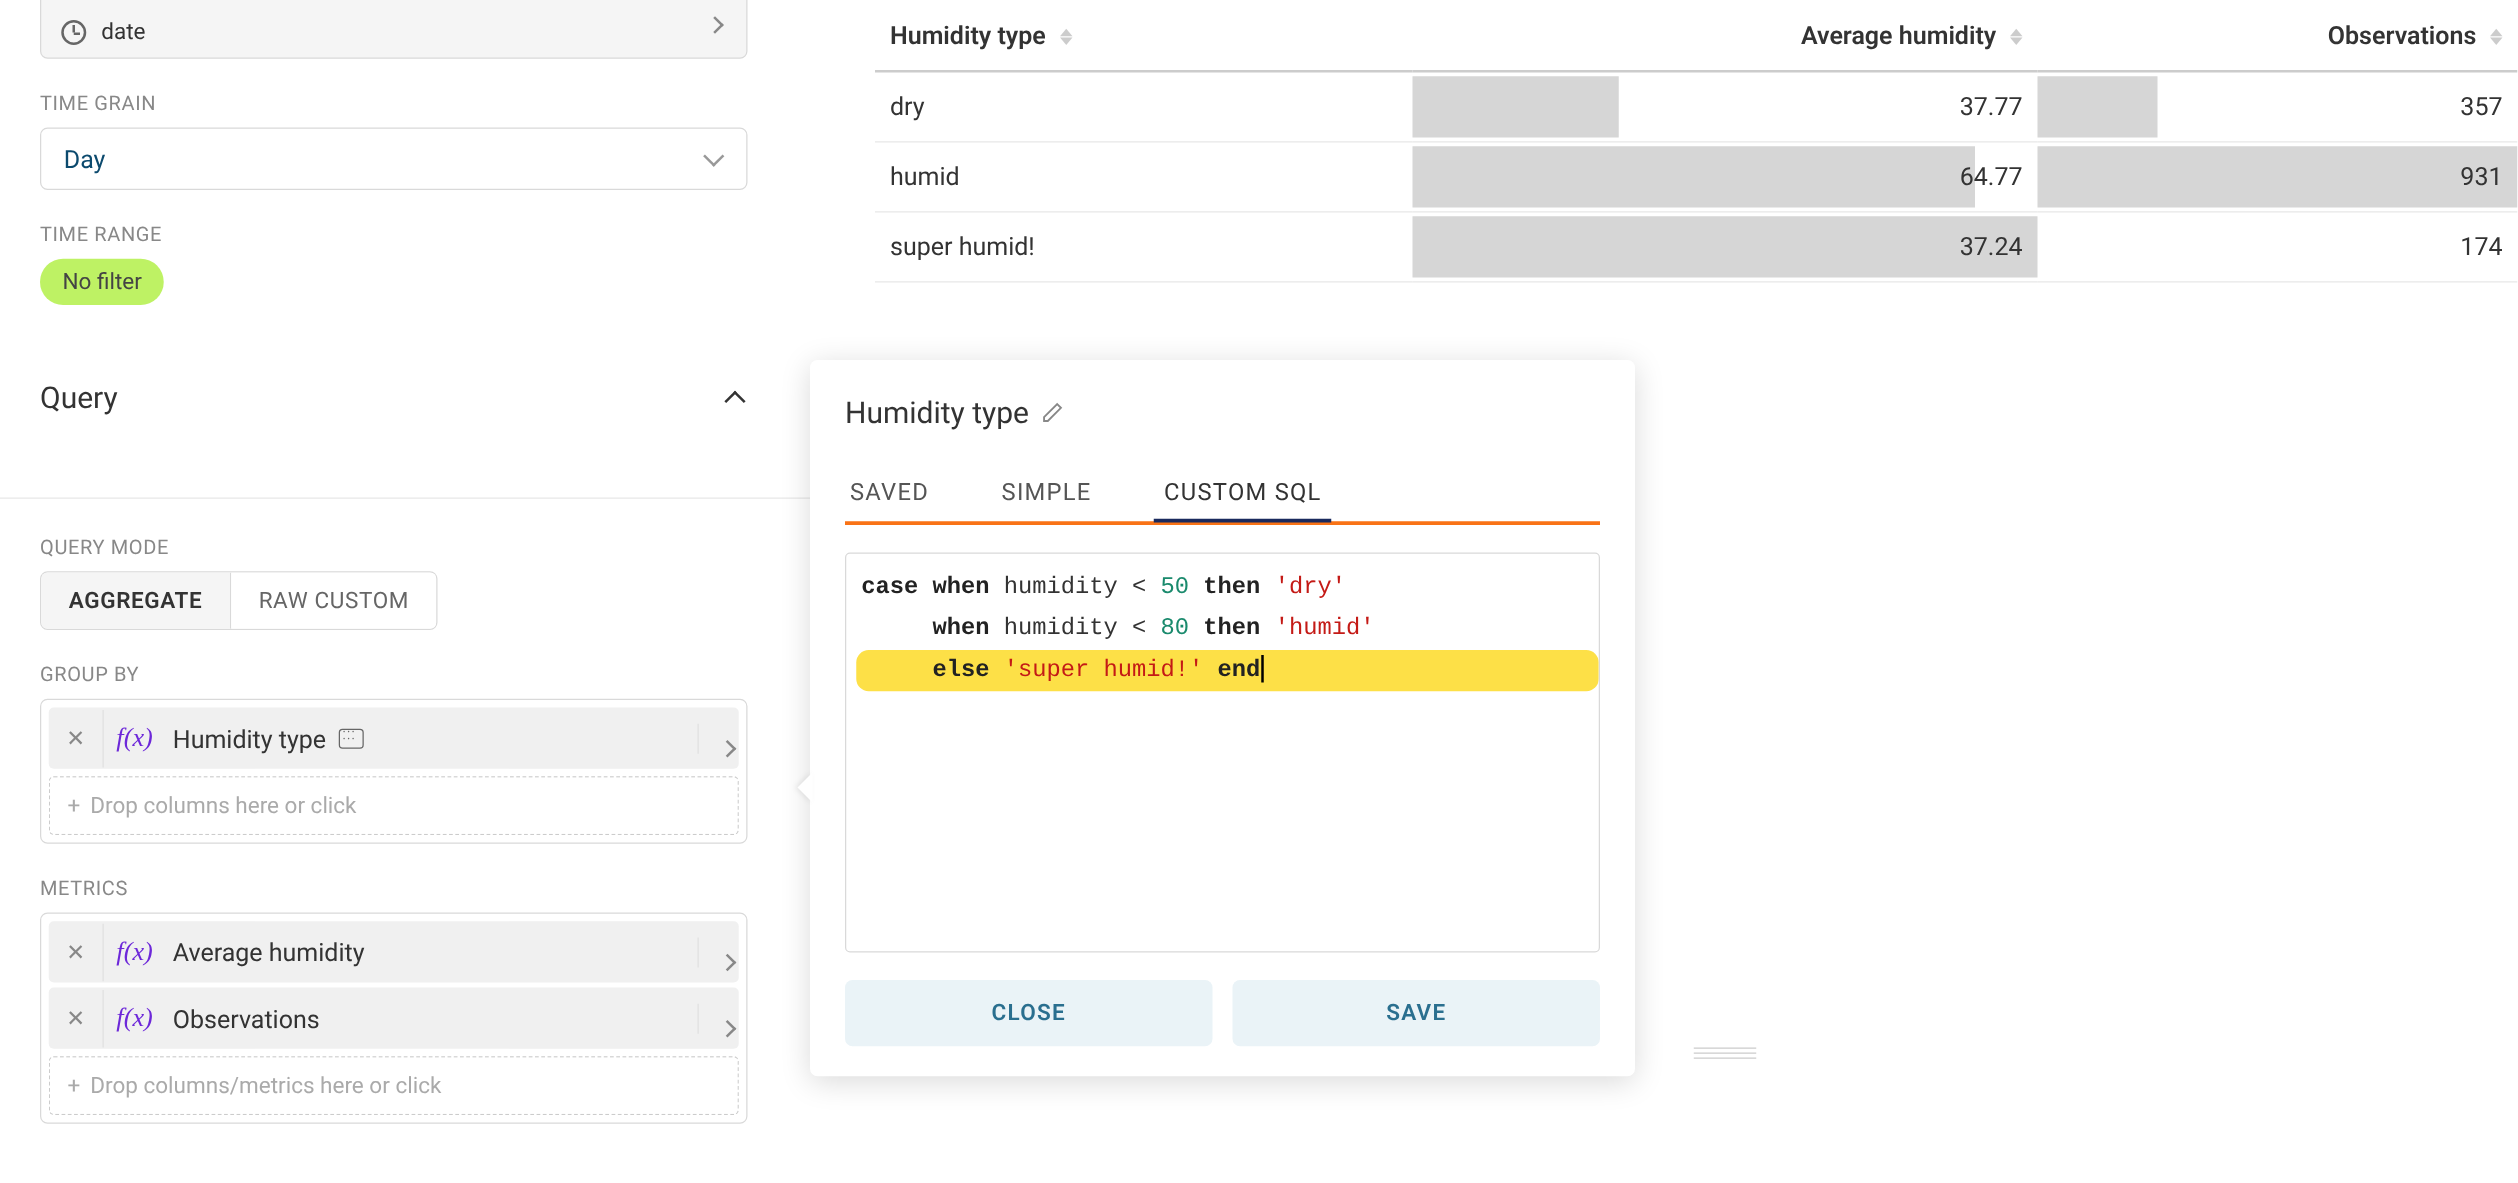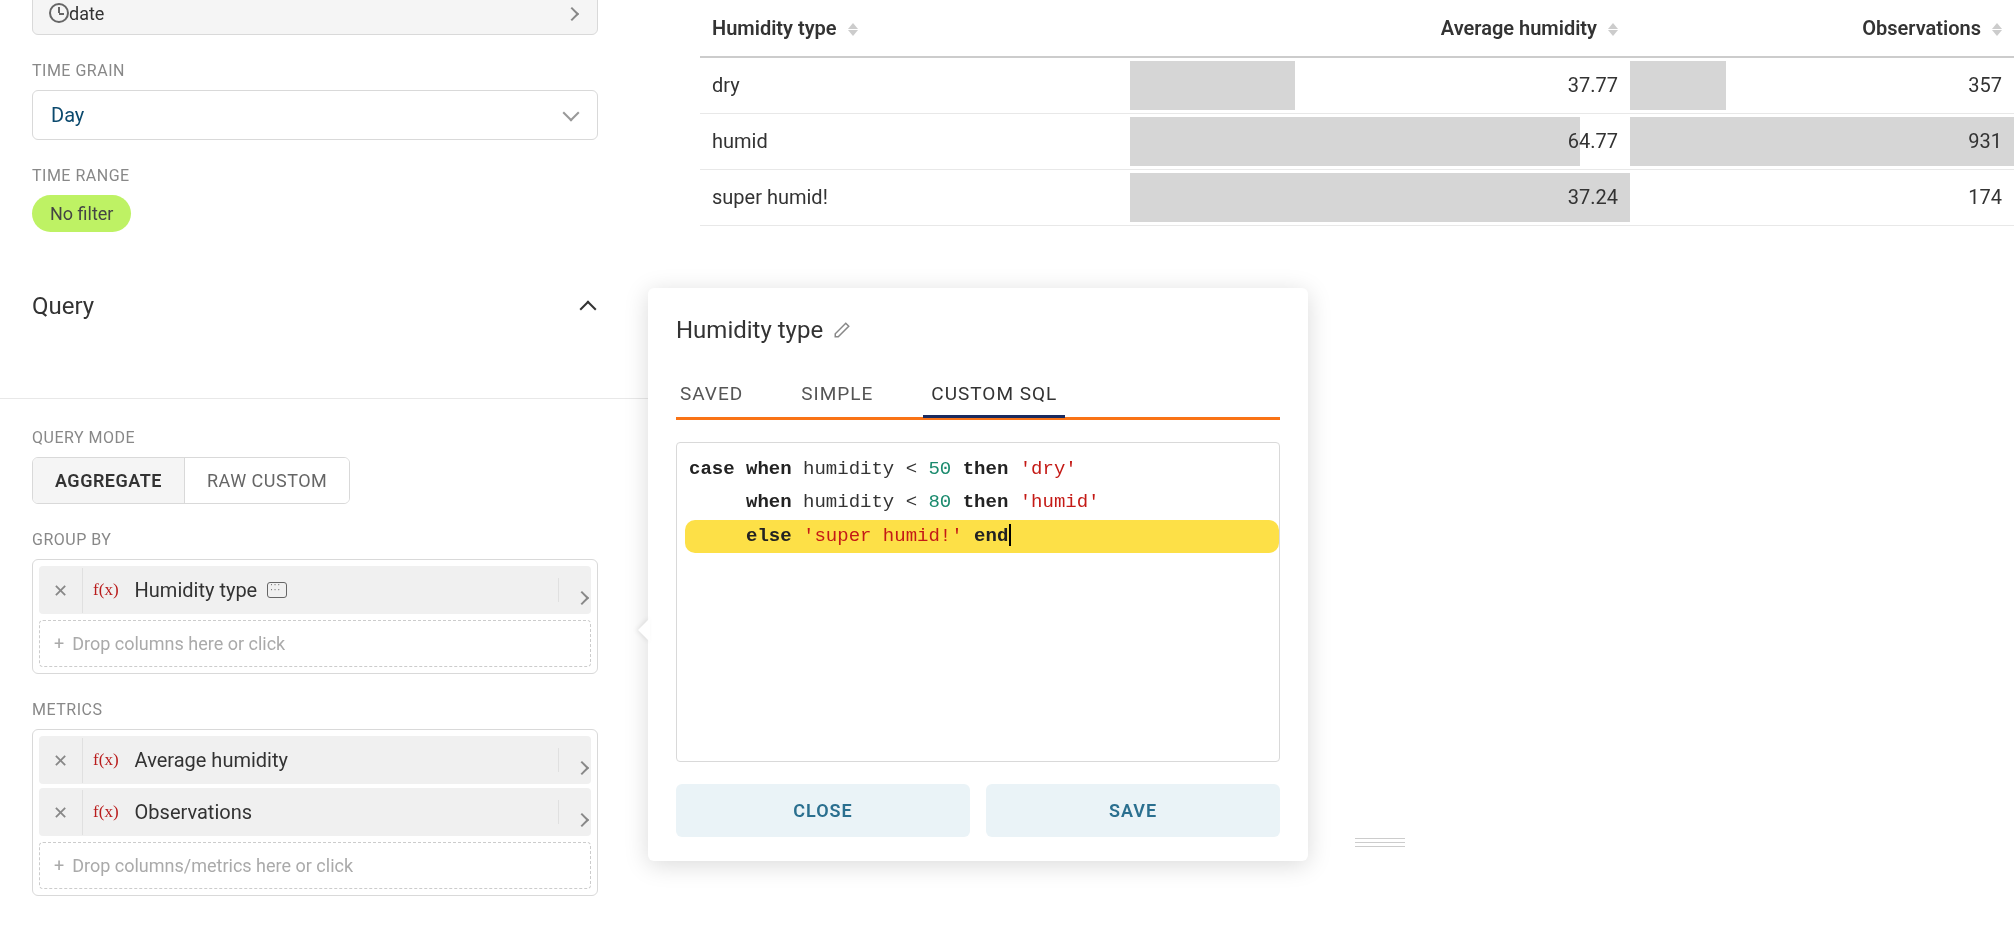--- a/index.html
+++ b/index.html
@@ -27,20 +27,23 @@
       align-items: center;
       justify-content: space-between;
       border: 1px solid #d9d9d9;
       border-radius: 6px;
       padding: 10px 16px;
       margin-top: -8px;
       background: #f5f5f5;
     }
     .date-field .left {
       display: flex;
+      align-items: center;
+      gap: 12px;
+      margin-top: 12px;
     }
     .clock-icon {
       width: 20px;
       height: 20px;
       border: 2px solid #666;
       border-radius: 50%;
       position: relative;
     }
     .clock-icon::before {
       content: '';
@@ -197,23 +200,24 @@
     }
     .chip .x {
       padding: 12px 14px;
       color: #888;
       cursor: pointer;
       font-size: 18px;
       border-right: 1px solid #e0e0e0;
     }
     .chip .fx {
       padding: 12px 10px;
+      font-style: italic;
       font-family: Georgia, serif;
-      color: #b91c1c;
-      font-size: 17px;
+      color: #6d28d9;
+      font-size: 21px;
     }
     .chip .label {
       flex: 1;
       padding: 12px 6px;
       font-size: 20px;
       display: flex;
       align-items: center;
       gap: 10px;
     }
     .chip .arrow {

